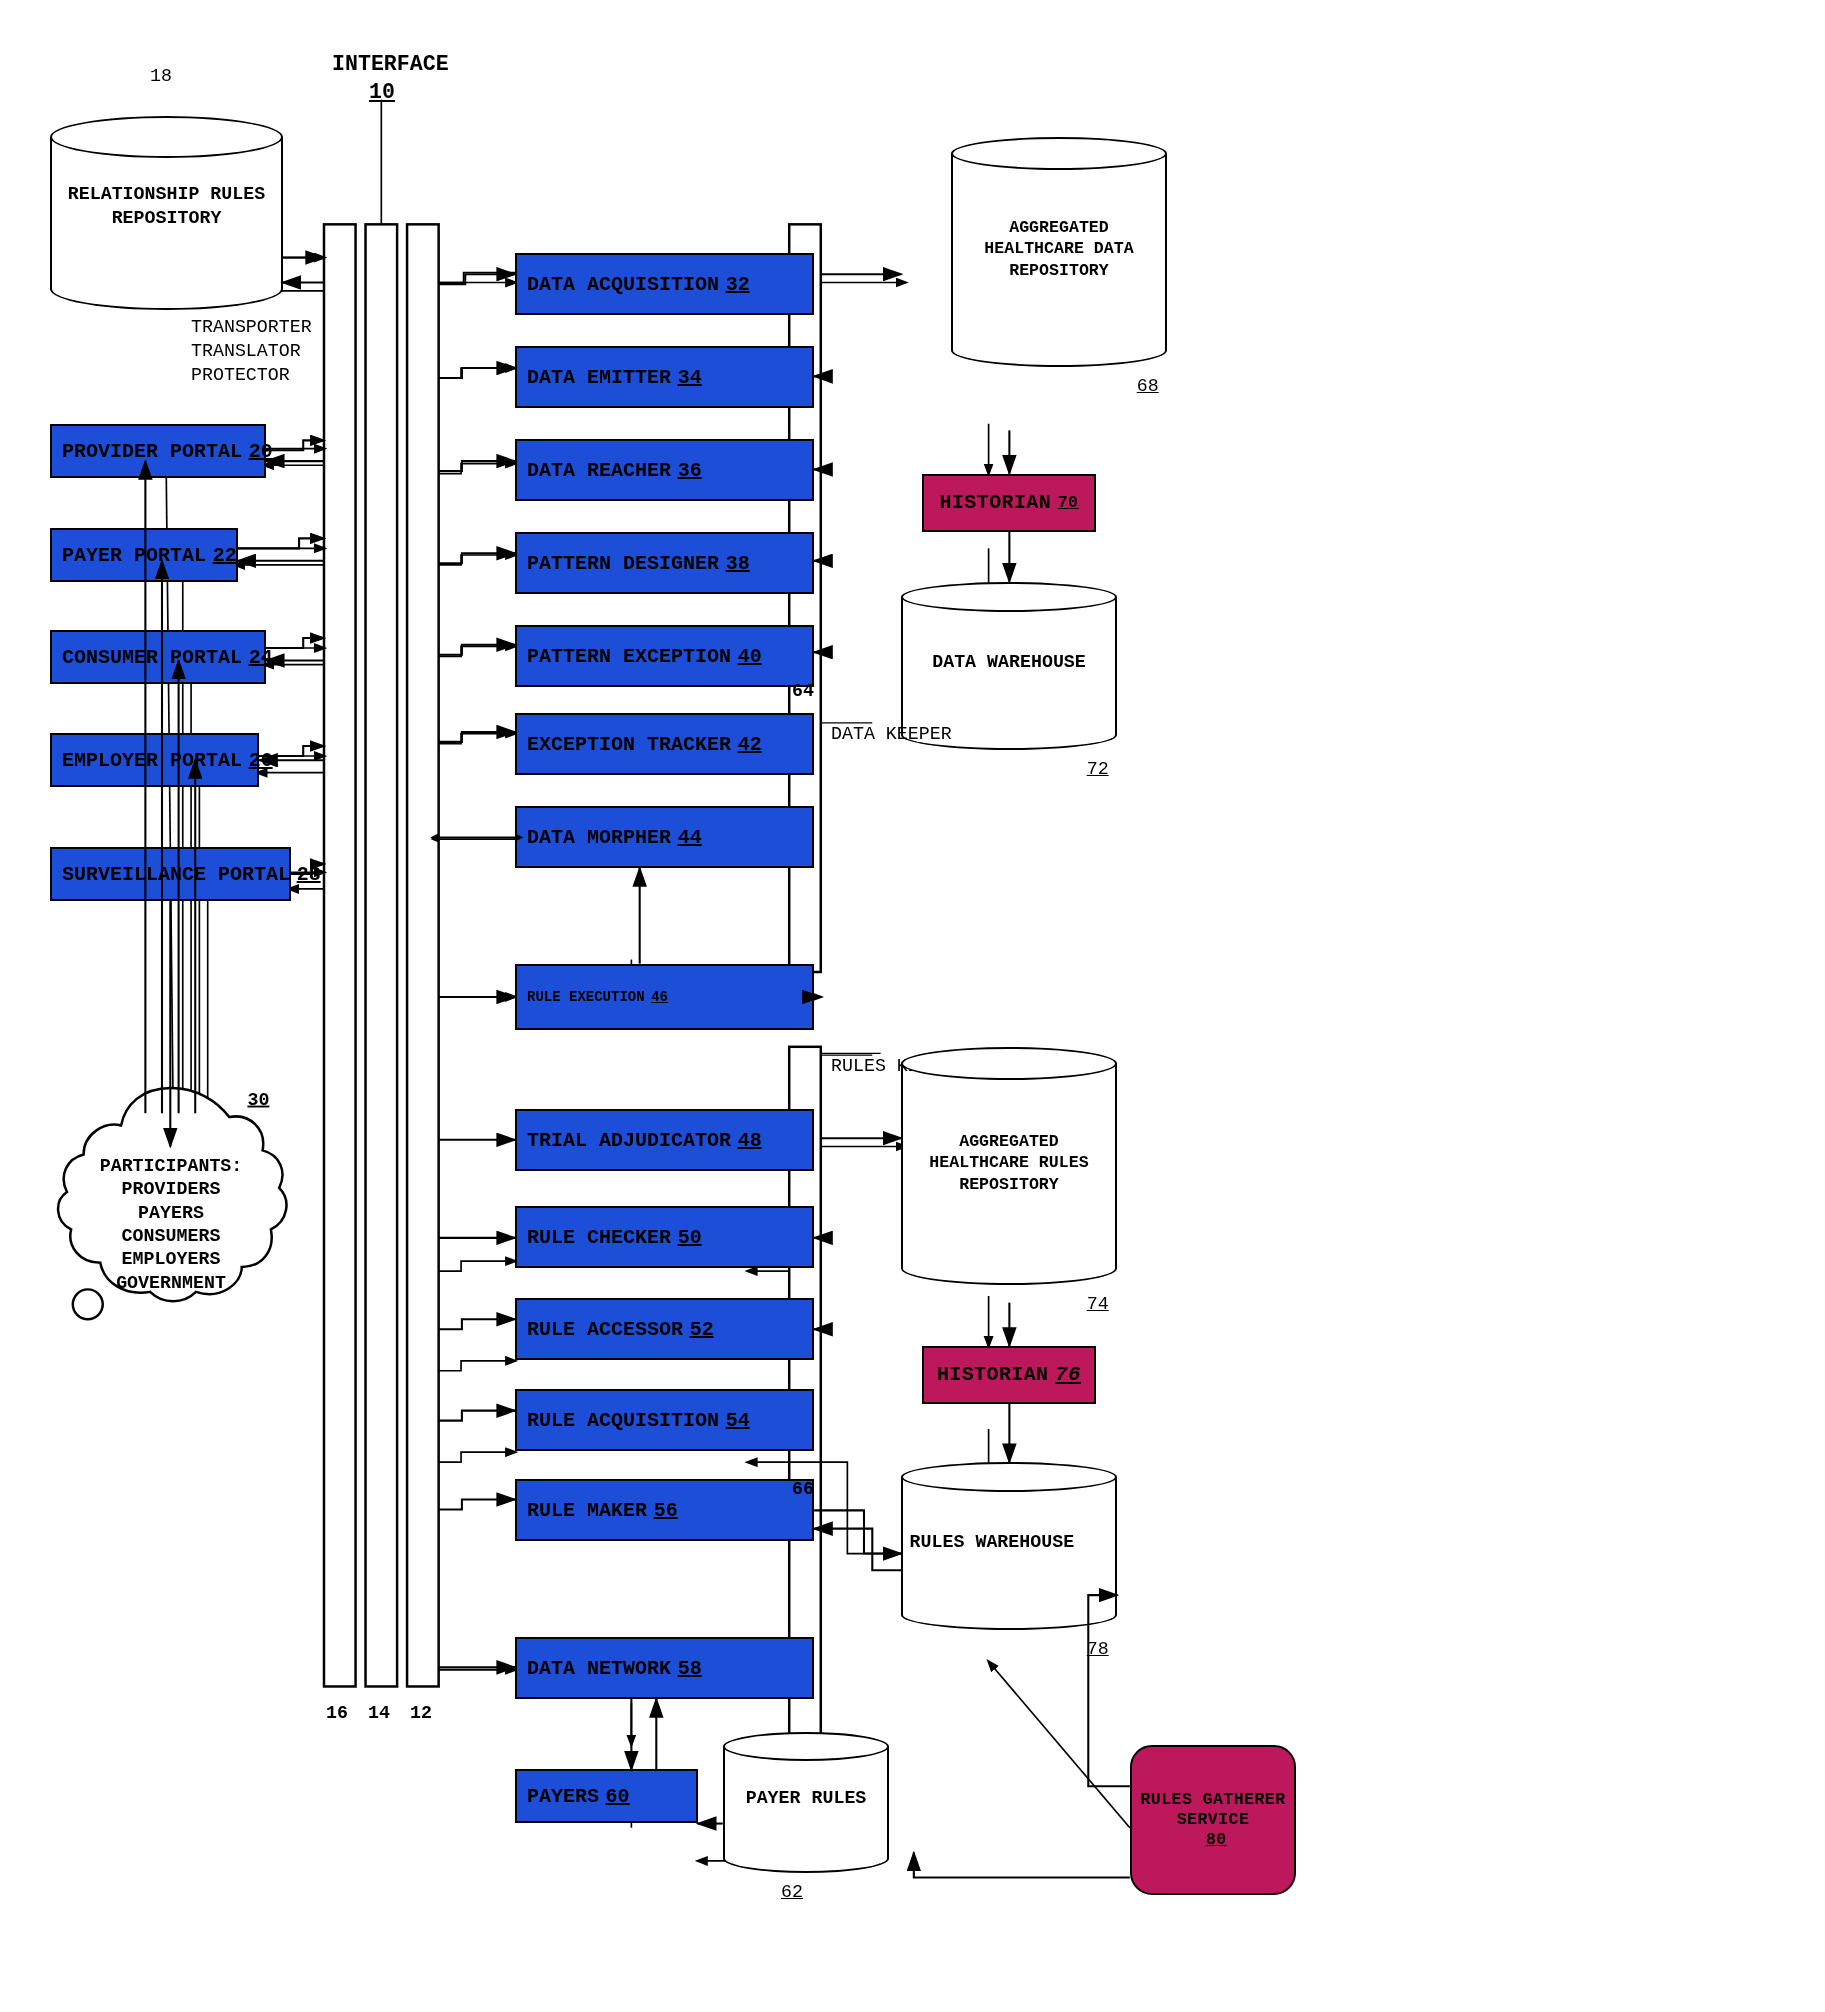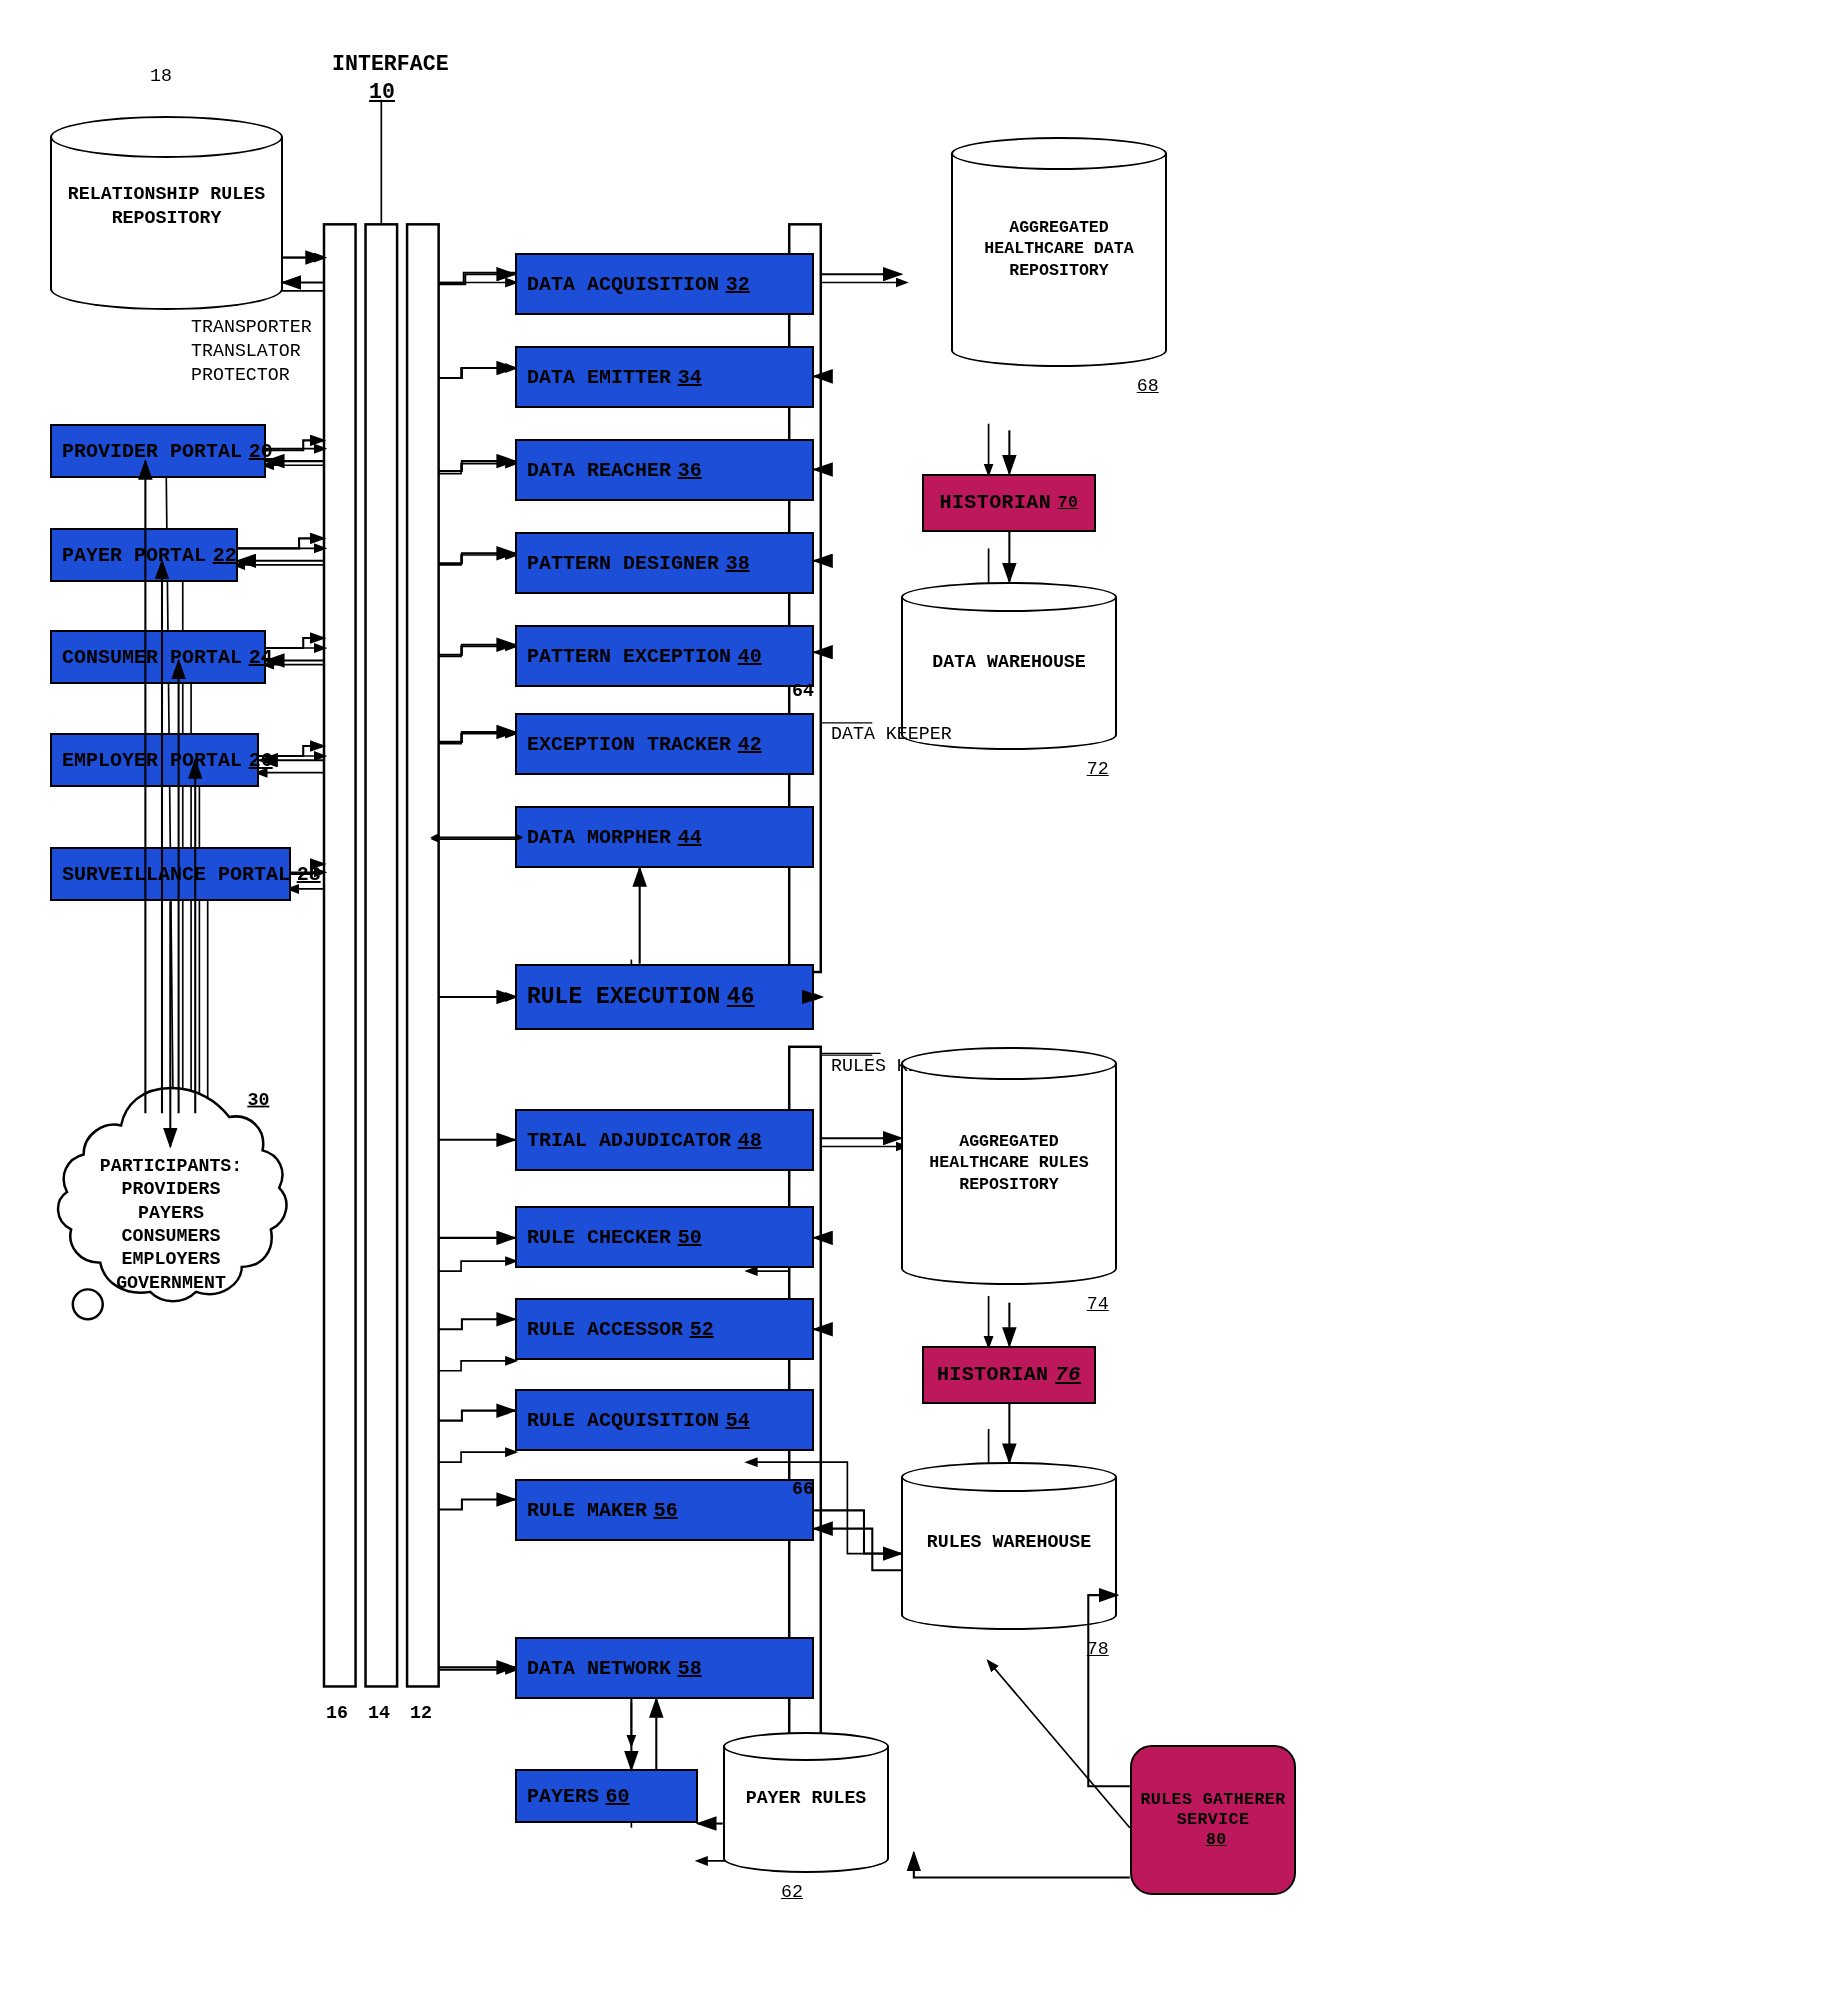--- a/index.html
+++ b/index.html
@@ -303,21 +303,21 @@
 <div class="module-box" style="left:515px;top:713px;width:299px;height:62px;">
   <span>EXCEPTION TRACKER</span>
   <span class="ref">42</span>
 </div>
 
 <div class="module-box" style="left:515px;top:806px;width:299px;height:62px;">
   <span>DATA MORPHER</span>
   <span class="ref">44</span>
 </div>
 
-<div class="module-box" style="left:515px;top:964px;width:299px;height:66px;font-size:23px;">
+<div class="module-box" style="left:515px;top:964px;width:299px;height:66px;font-size:14px;">
   <span>RULE EXECUTION</span>
   <span class="ref">46</span>
 </div>
 
 <div class="module-box" style="left:515px;top:1109px;width:299px;height:62px;">
   <span>TRIAL ADJUDICATOR</span>
   <span class="ref">48</span>
 </div>
 
 <div class="module-box" style="left:515px;top:1206px;width:299px;height:62px;">
@@ -418,21 +418,21 @@
   </div>
 </div>
 
 <div class="box" style="left:922px;top:1346px;width:174px;height:58px;">
   <span>HISTORIAN</span>
   <span class="ref" style="font-size:21px;font-style:italic;">76</span>
 </div>
 
 <div style="position:absolute;left:901px;top:1462px;width:216px;">
   <div style="width:216px;height:30px;border:2.5px solid #000;border-radius:50%;background:#fff;position:relative;z-index:2;"></div>
-  <div style="width:216px;height:125px;border-left:2.5px solid #000;border-right:2.5px solid #000;border-bottom:2.5px solid #000;background:#fff;display:flex;align-items:center;justify-content:center;text-align:center;font-family:'Courier New',monospace;font-size:18.3px;font-weight:bold;line-height:1.3;margin-top:-15px;padding:15px 6.6px 6.6px 6.6px;">
+  <div style="width:216px;height:125px;border-left:2.5px solid #000;border-right:2.5px solid #000;border-bottom:2.5px solid #000;background:#fff;display:flex;align-items:center;text-align:center;font-family:'Courier New',monospace;font-size:18.3px;font-weight:bold;line-height:1.3;margin-top:-15px;padding:15px 6.6px 6.6px 6.6px;">
     <span>RULES
 WAREHOUSE</span>
   </div>
   <div style="width:216px;height:30px;border:2.5px solid #000;border-top:none;border-radius:0 0 50% 50%;background:#fff;margin-top:-2.5px;"></div>
   <div style="position:absolute;bottom:-29px;right:8.3px;font-size:18.3px;font-family:'Courier New',monospace;text-decoration:underline;">
     <span>78</span>
   </div>
 </div>
 
 <div class="float-label" style="left:831px;top:1055px;font-size:18.3px;">

